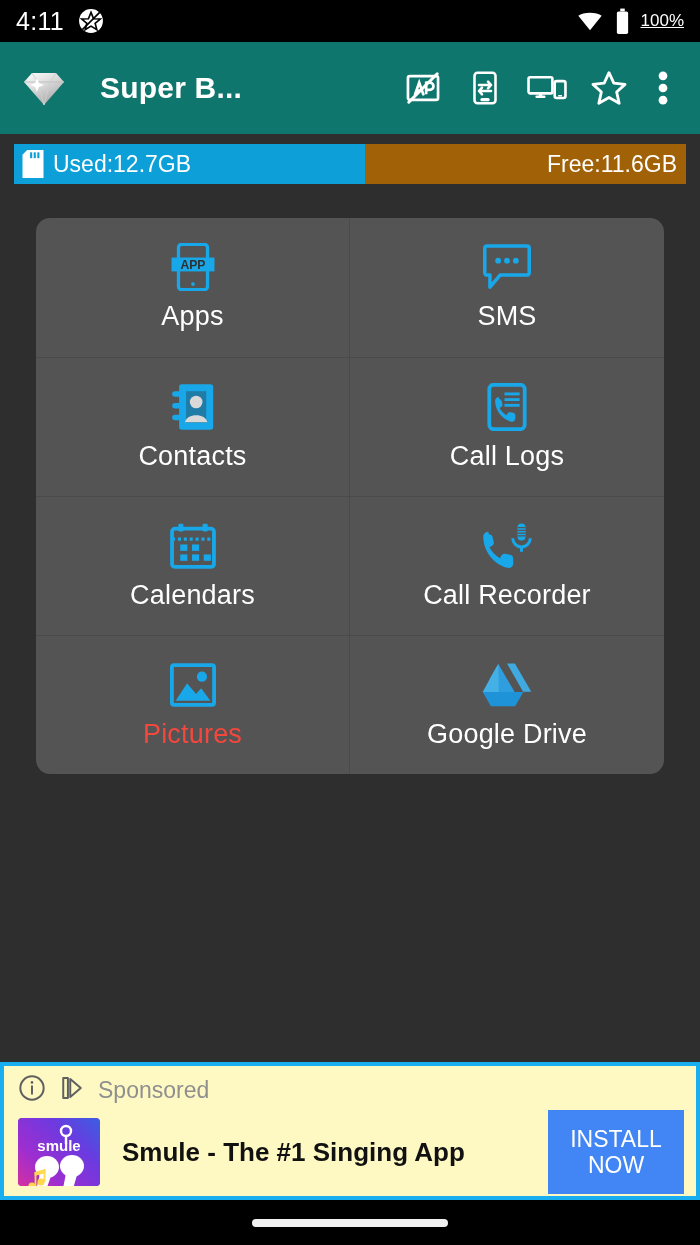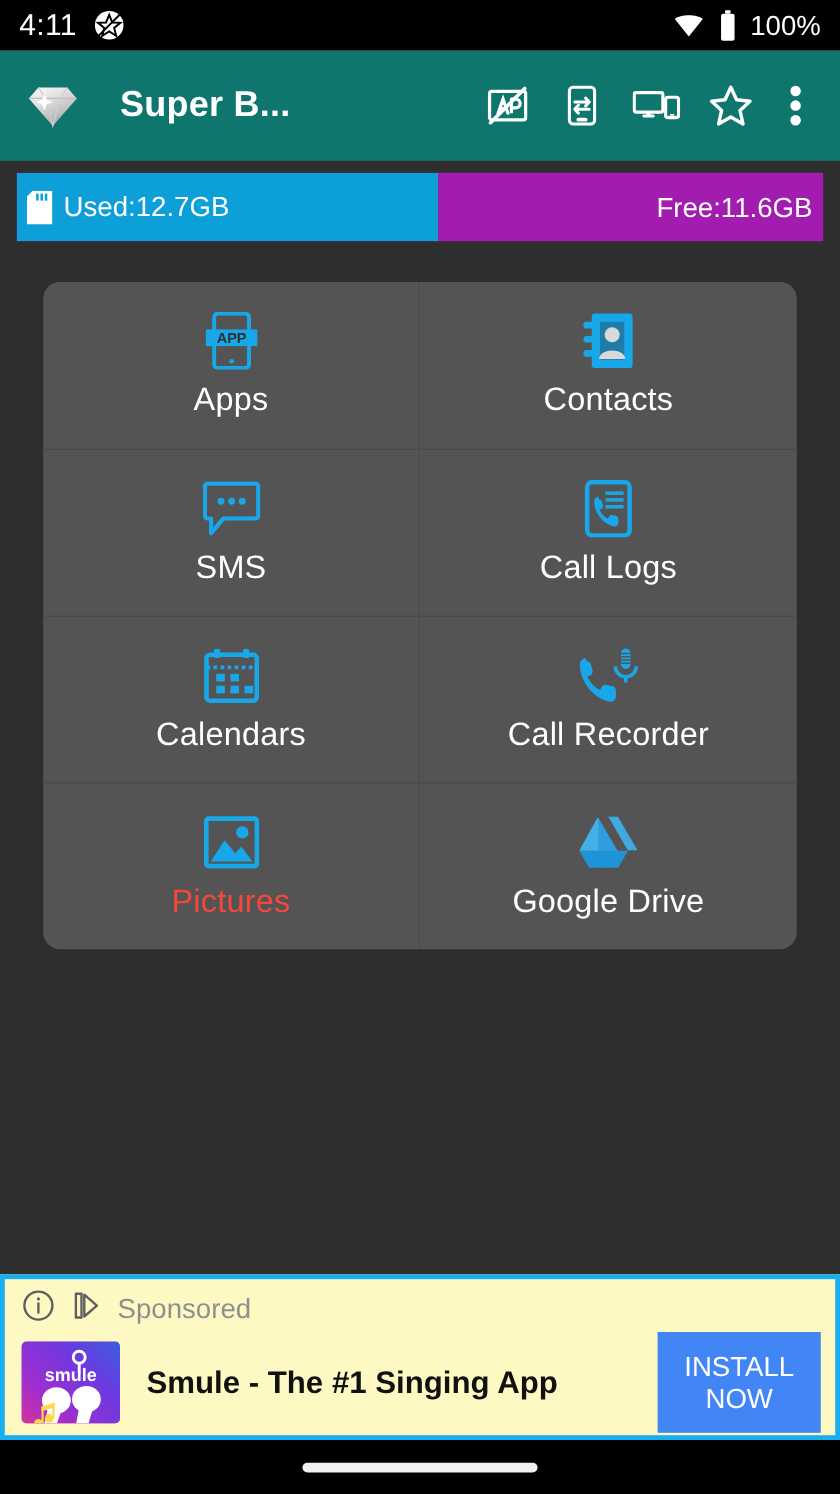--- a/index.html
+++ b/index.html
@@ -19,21 +19,21 @@
   
   .statusbar {
     height: 42px; background: #000; color: #fff;
     display: flex; align-items: center;
     padding: 0 16px;
     flex: 0 0 42px;
   }
   .sb-time { font-size: 25px; font-weight: 400; letter-spacing: .3px; }
   .sb-left { display: flex; align-items: center; gap: 14px; }
   .sb-right { margin-left: auto; display: flex; align-items: center; gap: 10px; }
-  .sb-pct { font-size: 23px; font-weight: 400; }
+  .sb-pct { font-size: 17px; font-weight: 400; text-decoration: underline; }
   .sb-ico { display: flex; align-items: center; }
 
   
   .appbar {
     height: 92px; background: #0f766e;
     display: flex; align-items: center;
     padding: 0 14px 0 20px;
     flex: 0 0 92px;
   }
   .app-logo { width: 48px; height: 48px; flex: 0 0 48px; display:flex; align-items:center; justify-content:center; }
@@ -46,22 +46,22 @@
   .abtn {
     width: 62px; height: 62px;
     display: flex; align-items: center; justify-content: center;
     cursor: pointer;
   }
   .abtn.small { width: 46px; }
 
   
   .storage-wrap { padding: 10px 14px 0 14px; flex: 0 0 auto; }
   .storage {
-    position: relative; height: 57px; width: 100%;
-    background: #a21caf; display: flex; align-items: center;
+    position: relative; height: 40px; width: 100%;
+    background: #a16207; display: flex; align-items: center;
     overflow: hidden;
   }
   .storage-used {
     position: absolute; left: 0; top: 0; bottom: 0;
     background: #0d9fd8;
     display: flex; align-items: center;
     padding-left: 8px; gap: 9px;
   }
   .sd-ico { flex: 0 0 22px; display: flex; align-items: center; }
   .used-txt { color: #fff; font-size: 23px; white-space: nowrap; }
@@ -257,43 +257,43 @@
             <rect x="0" y="11.5" width="34" height="11" fill="#18a7e8"></rect>
             <text x="17" y="20.6" font-family="Liberation Sans, sans-serif" font-size="9.6" font-weight="700" fill="#2f2f2f" text-anchor="middle">APP</text>
             <circle cx="17" cy="32.5" r="1.5" fill="#18a7e8"></circle>
           </svg>
         </span>
         <span class="cell-lbl">Apps</span>
       </div>
 
       <div class="cell">
         <span class="cell-ico">
+          <svg width="48" height="46" viewBox="0 0 38 36">
+            <path d="M3.2 1.4 H34.8 A1.8 1.8 0 0 1 36.6 3.2 V22.6 A1.8 1.8 0 0 1 34.8 24.4 H13.5 L5.5 34 L5.5 24.4 H3.2 A1.8 1.8 0 0 1 1.4 22.6 V3.2 A1.8 1.8 0 0 1 3.2 1.4 Z" fill="none" stroke="#18a7e8" stroke-width="2.8" stroke-linejoin="round"></path>
+            <circle cx="12" cy="13" r="2.3" fill="#18a7e8"></circle>
+            <circle cx="19" cy="13" r="2.3" fill="#18a7e8"></circle>
+            <circle cx="26" cy="13" r="2.3" fill="#18a7e8"></circle>
+          </svg>
+        </span>
+        <span class="cell-lbl">SMS</span>
+      </div>
+
+      <div class="cell">
+        <span class="cell-ico">
           <svg width="44" height="48" viewBox="0 0 34 38">
             <rect x="6" y="1" width="27" height="36" rx="2.2" fill="#18a7e8"></rect>
             <rect x="11.5" y="6.5" width="16" height="25" fill="#2f2f2f" opacity=".35"></rect>
             <circle cx="19.5" cy="15" r="5" fill="#d9d9d9"></circle>
             <path d="M10.8 31 C11.6 23.6 27.4 23.6 28.2 31 Z" fill="#d9d9d9"></path>
             <rect x="0.5" y="6.5" width="8.5" height="4.4" rx="2.2" fill="#18a7e8"></rect>
             <rect x="0.5" y="15.8" width="8.5" height="4.4" rx="2.2" fill="#18a7e8"></rect>
             <rect x="0.5" y="25.1" width="8.5" height="4.4" rx="2.2" fill="#18a7e8"></rect>
           </svg>
         </span>
         <span class="cell-lbl">Contacts</span>
-      </div>
-
-      <div class="cell">
-        <span class="cell-ico">
-          <svg width="48" height="46" viewBox="0 0 38 36">
-            <path d="M3.2 1.4 H34.8 A1.8 1.8 0 0 1 36.6 3.2 V22.6 A1.8 1.8 0 0 1 34.8 24.4 H13.5 L5.5 34 L5.5 24.4 H3.2 A1.8 1.8 0 0 1 1.4 22.6 V3.2 A1.8 1.8 0 0 1 3.2 1.4 Z" fill="none" stroke="#18a7e8" stroke-width="2.8" stroke-linejoin="round"></path>
-            <circle cx="12" cy="13" r="2.3" fill="#18a7e8"></circle>
-            <circle cx="19" cy="13" r="2.3" fill="#18a7e8"></circle>
-            <circle cx="26" cy="13" r="2.3" fill="#18a7e8"></circle>
-          </svg>
-        </span>
-        <span class="cell-lbl">SMS</span>
       </div>
 
       <div class="cell">
         <span class="cell-ico">
           <svg width="42" height="48" viewBox="0 0 32 38">
             <rect x="2" y="1.4" width="28" height="35.2" rx="3.4" fill="none" stroke="#18a7e8" stroke-width="3"></rect>
             <rect x="14" y="7.5" width="12" height="2.3" fill="#18a7e8"></rect>
             <rect x="14" y="12" width="12" height="2.3" fill="#18a7e8"></rect>
             <rect x="14" y="16.5" width="12" height="2.3" fill="#18a7e8"></rect>
             <path d="M9.5 11 C8 11 6.6 12.4 6.6 14 C6.6 21.6 12.2 28.8 19.4 30.6 C21 31 22.6 29.8 22.6 28.2 L22.6 25.6 C22.6 24.6 21.9 23.8 20.9 23.6 L18.4 23.1 C17.6 23 16.8 23.4 16.4 24.1 L15.6 25.5 C13.2 24.1 11.3 22.2 10.2 19.8 L11.6 18.9 C12.3 18.5 12.6 17.7 12.4 16.9 L11.8 14.4 C11.6 13.4 10.8 12.7 9.8 12.7 Z" fill="#18a7e8"></path>

